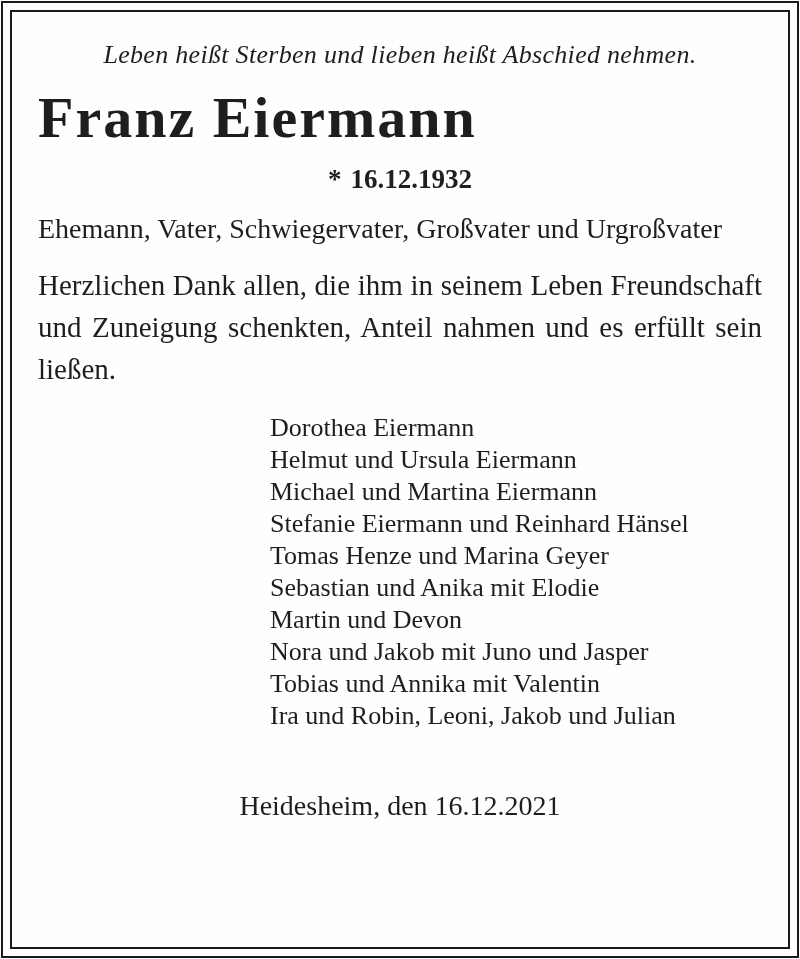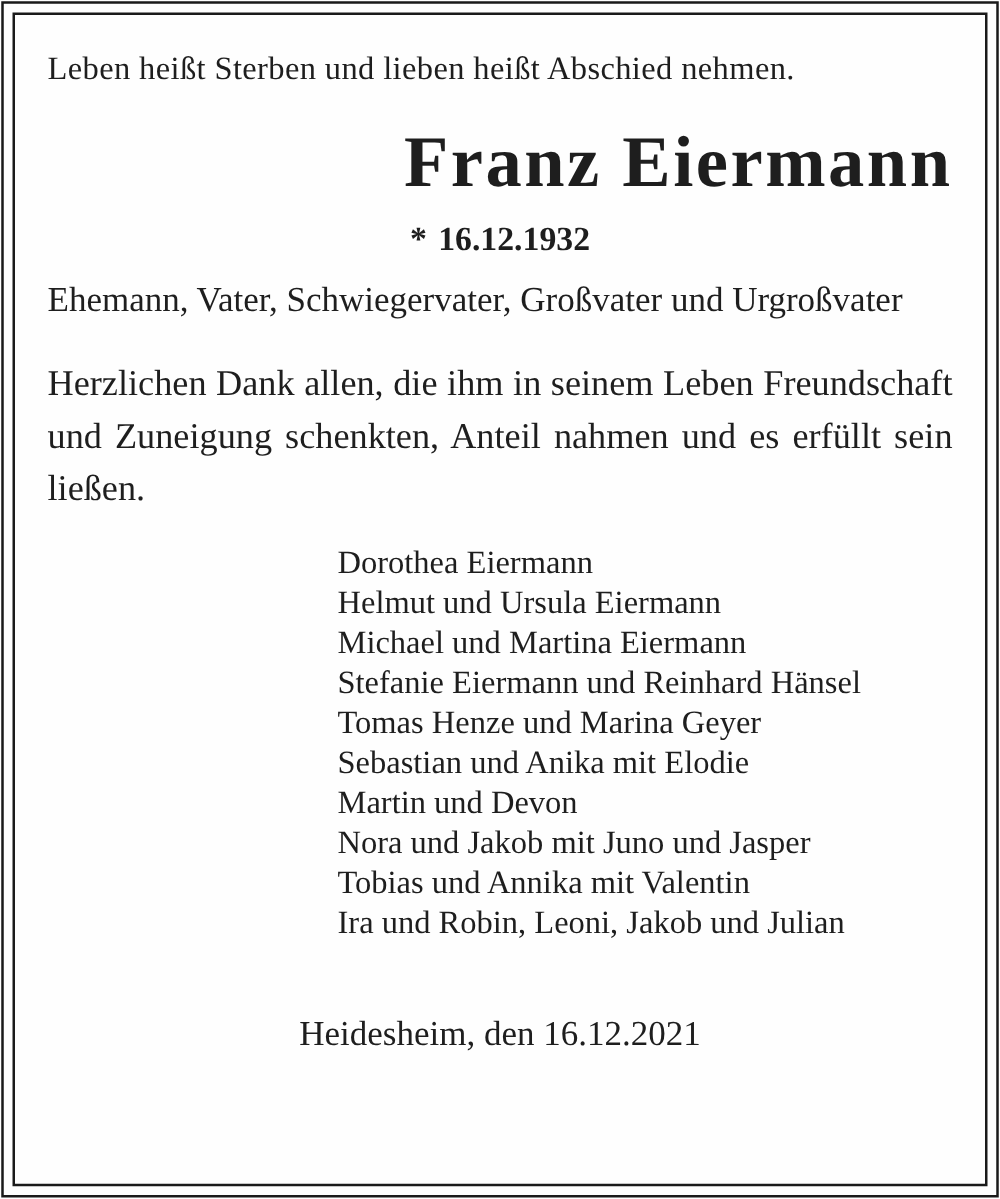--- a/index.html
+++ b/index.html
@@ -28,58 +28,59 @@
   .frame-inner {
     position: absolute; inset: 10px;
     border: 2px solid var(--frame-color);
     pointer-events: none;
   }
   .content {
     position: absolute; inset: 12px;
     padding: 26px 26px 0 26px;
   }
   .epigraph {
+    font-style: italic;
     font-size: 26px;
     line-height: 34px;
-    text-align: left;
+    text-align: center;
     letter-spacing: 0.3px;
   }
   .intro {
     margin-top: 36px;
     font-size: 29px;
     line-height: 40px;
     text-align: center;
   }
   .deceased-name {
-    margin-top: 26px;
+    margin-top: 14px;
     font-size: 58px;
     line-height: 64px;
     font-weight: 700;
-    text-align: right;
+    text-align: left;
     letter-spacing: 2px;
   }
   .dates-row {
     margin-top: 12px;
     display: flex;
     justify-content: center;
     gap: 24px;
     font-size: 27px;
     line-height: 34px;
     font-weight: 700;
   }
   .date-item { white-space: nowrap; }
   .date-symbol { display: inline-block; margin-right: 9px; }
   .roles-line {
     margin-top: 16px;
     font-size: 28px;
     line-height: 34px;
     text-align: left;
     white-space: nowrap;
   }
-  .thanks-block { margin-top: 28px; }
+  .thanks-block { margin-top: 18px; }
   .thanks-line {
     font-size: 29px;
     line-height: 42px;
     text-align: justify;
     text-align-last: justify;
   }
   .thanks-line:last-child { text-align-last: left; }
   .mourners {
     margin-top: 22px;
     margin-left: 232px;

